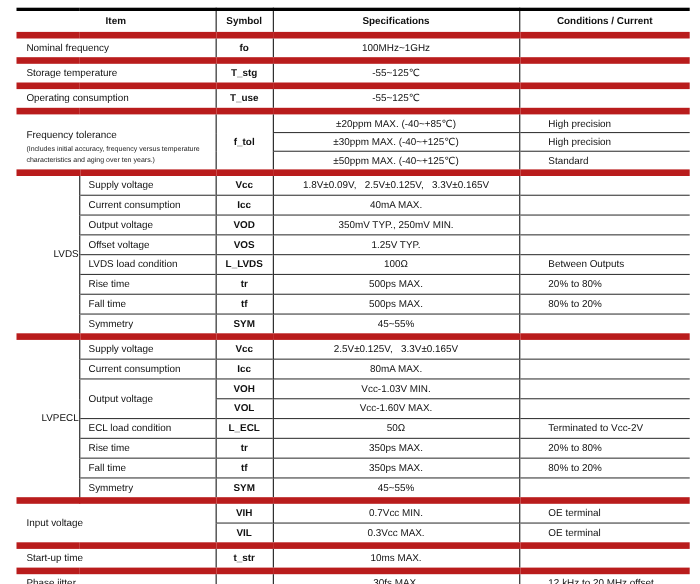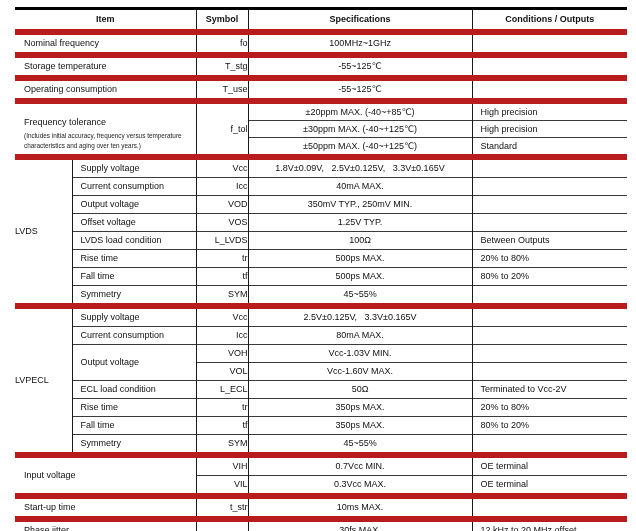--- a/index.html
+++ b/index.html
@@ -58,24 +58,24 @@
   
   .vl { border-left: 1px solid #1a1a1a; }
 
   
   td { border-top: 1px solid #3a3a3a; }
   tr.head th { border-top: none; }
   td.gb { border-top: 6px solid #b91c1c; }      
 
   .item { text-align: left; padding-left: 9px; }
   .subitem { text-align: left; padding-left: 8px; margin-left: 48px; }
-  .glabel { text-align: left; }
-  .symc { text-align: right; }
+  .glabel { text-align: right; }
+  .symc { text-align: center; font-weight: bold; }
   .specc { text-align: center; }
-  .condc { text-align: left; padding-left: 8px; }
+  .condc { text-align: left; padding-left: 26px; }
 
   td.ftol-cell { vertical-align: top; padding-top: 13px; white-space: normal; }
   .ftol-title { font-size: 9px; padding-left: 9px; }
   .ftol-note {
     font-size: 6.4px;
     line-height: 1.5;
     padding-left: 9px;
     padding-right: 4px;
     margin-top: 4px;
     color: #222;
@@ -96,21 +96,21 @@
         <col class="c-sym">
         <col class="c-spec">
         <col class="c-cond">
     </colgroup>
 
     <tbody>
         <tr class="head">
       <th colspan="2">Item</th>
       <th class="vl">Symbol</th>
       <th class="vl">Specifications</th>
-      <th class="vl">Conditions / Outputs</th>
+      <th class="vl">Conditions / Current</th>
     </tr>
 
     <tr>
       <td colspan="2" class="item gb">Nominal frequency</td>
       <td class="vl symc gb">fo</td>
       <td class="vl specc gb">100MHz~1GHz</td>
       <td class="vl condc gb"></td>
     </tr>
 
     <tr>

